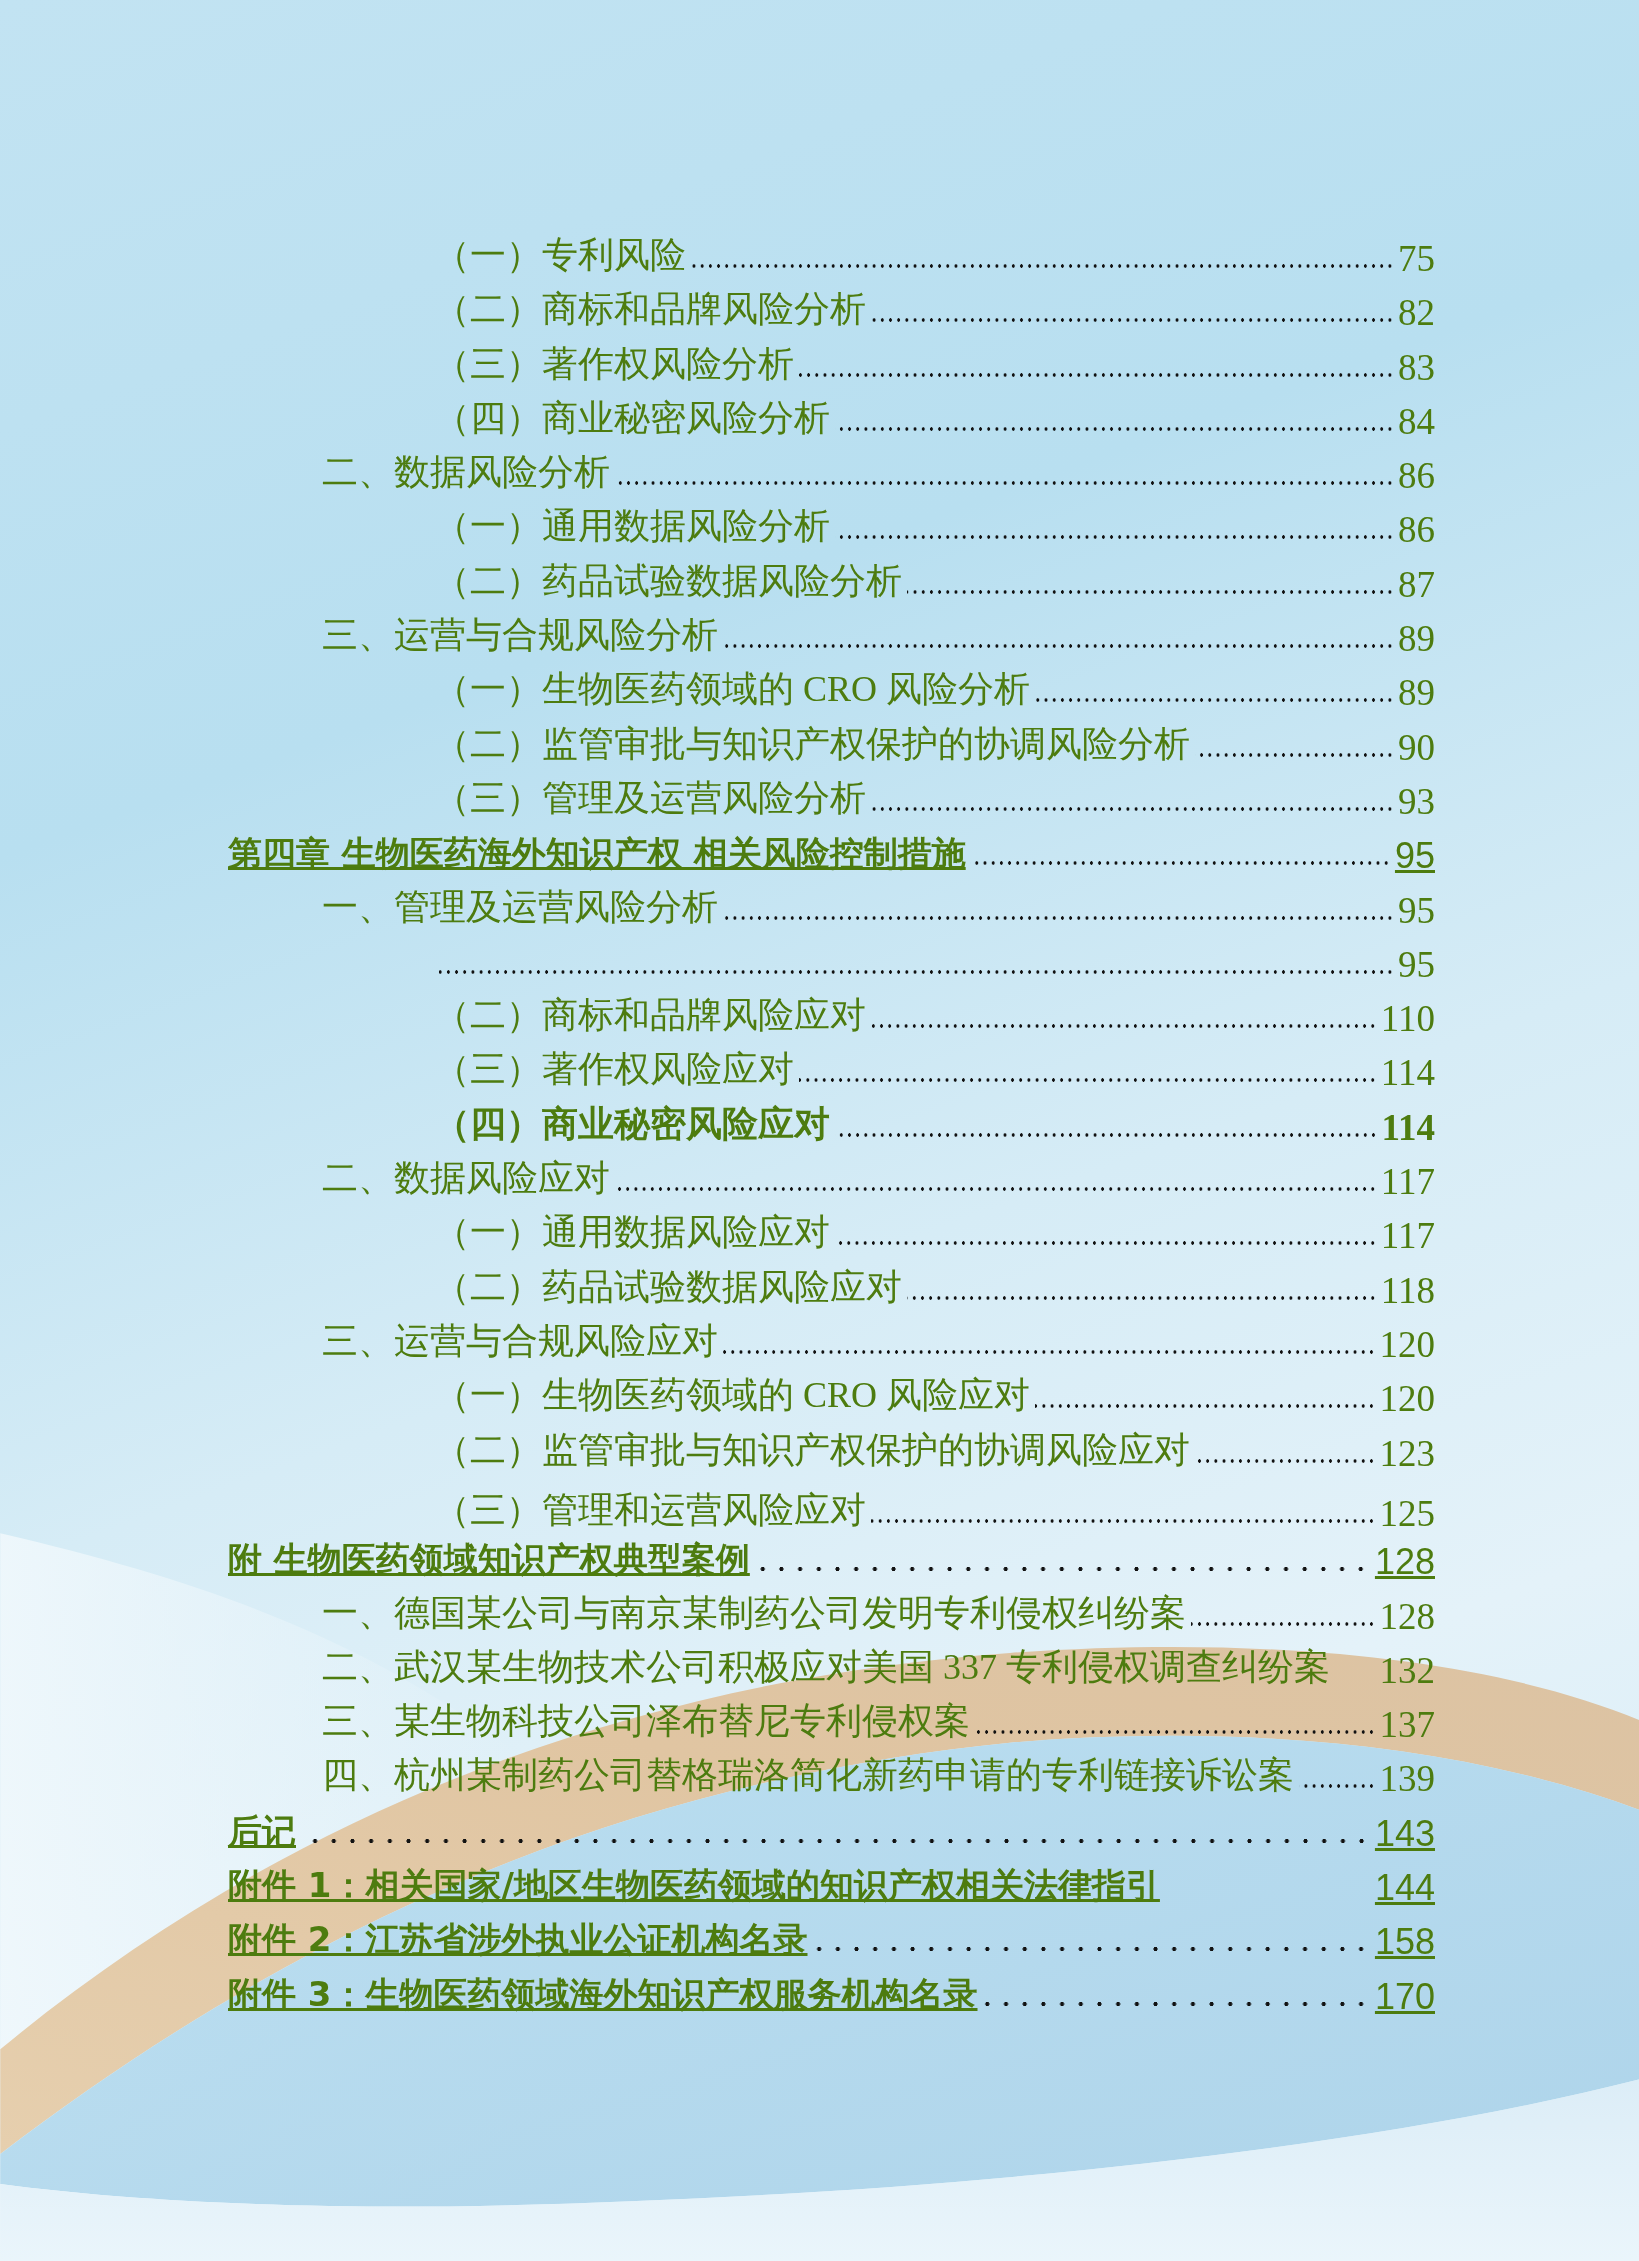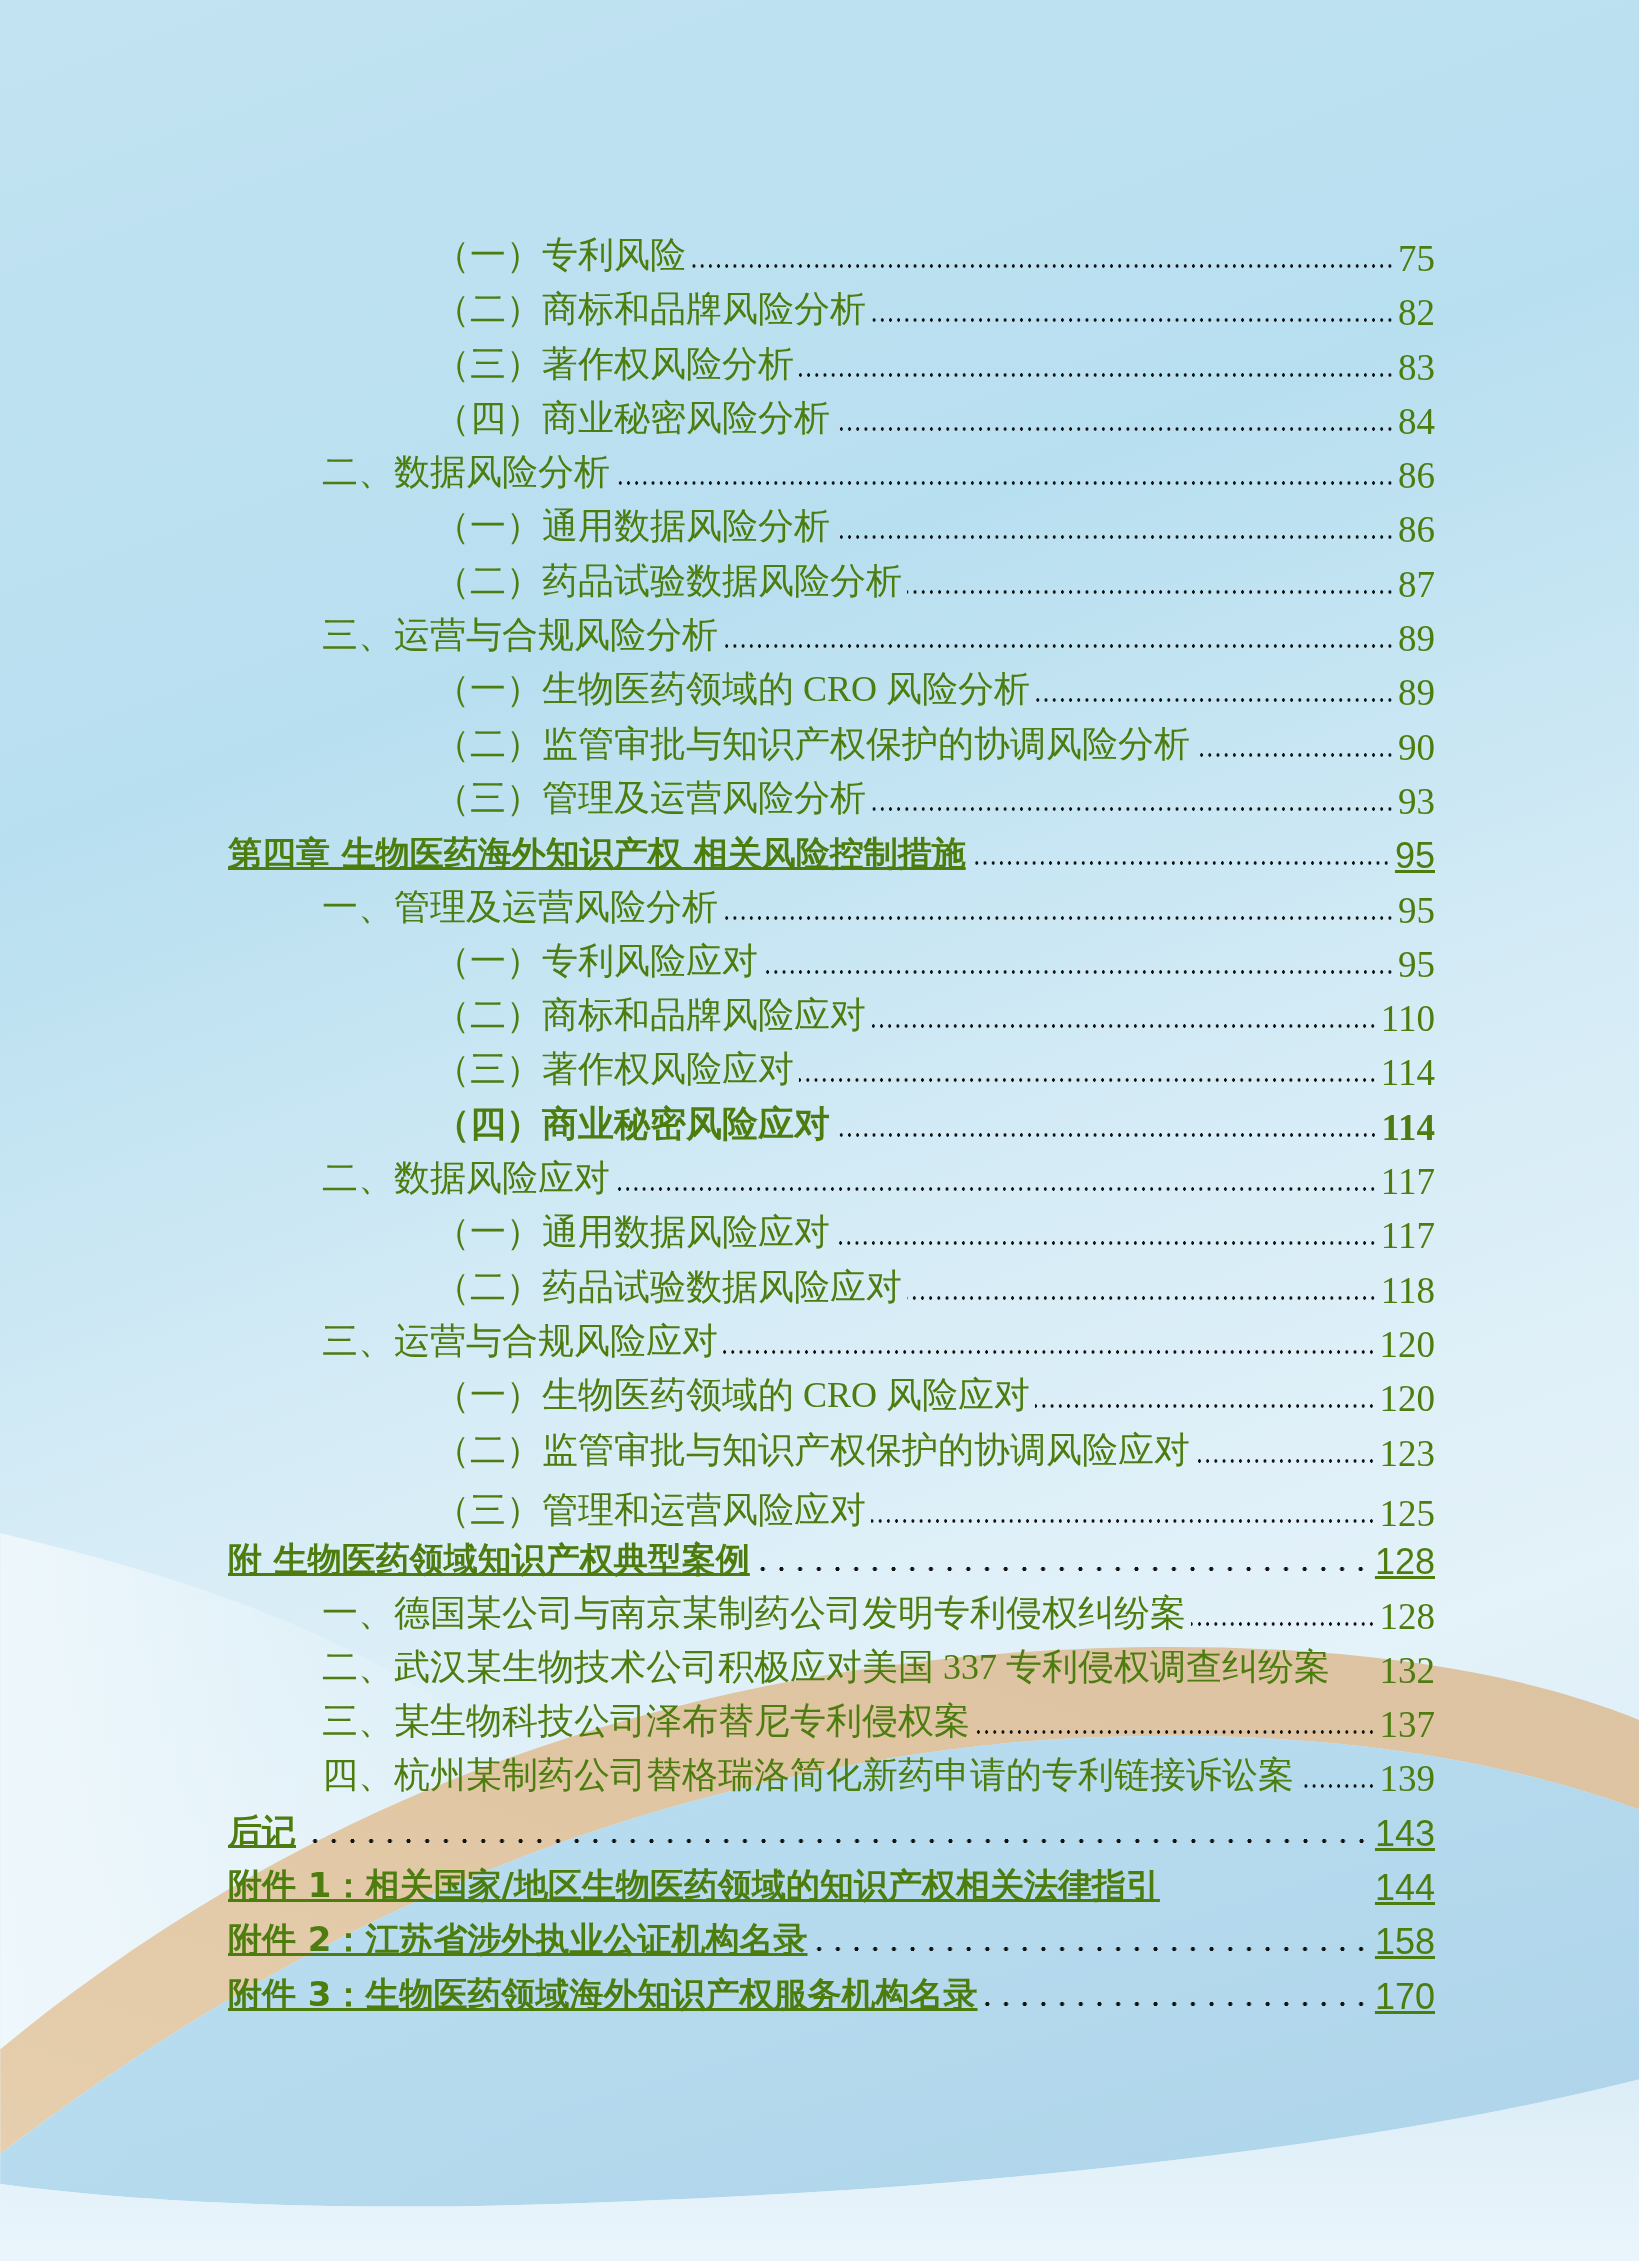--- a/index.html
+++ b/index.html
@@ -127,21 +127,20 @@
       <span class="title">第四章  生物医药海外知识产权  相关风险控制措施</span>
       <span class="leader"></span>
       <span class="page">95</span>
     </div>
     <div class="row lvl1" style="top: 878px; left: 322px; width: 1113px;">
       <span class="title">一、管理及运营风险分析</span>
       <span class="leader"></span>
       <span class="page">95</span>
     </div>
     <div class="row lvl2" style="top: 932px; left: 434px; width: 1001px;">
-      <span class="title">（一）专利风险应对</span>
       <span class="leader"></span>
       <span class="page">95</span>
     </div>
     <div class="row lvl2" style="top: 986px; left: 434px; width: 1001px;">
       <span class="title">（二）商标和品牌风险应对</span>
       <span class="leader"></span>
       <span class="page">110</span>
     </div>
     <div class="row lvl2" style="top: 1040px; left: 434px; width: 1001px;">
       <span class="title">（三）著作权风险应对</span>

